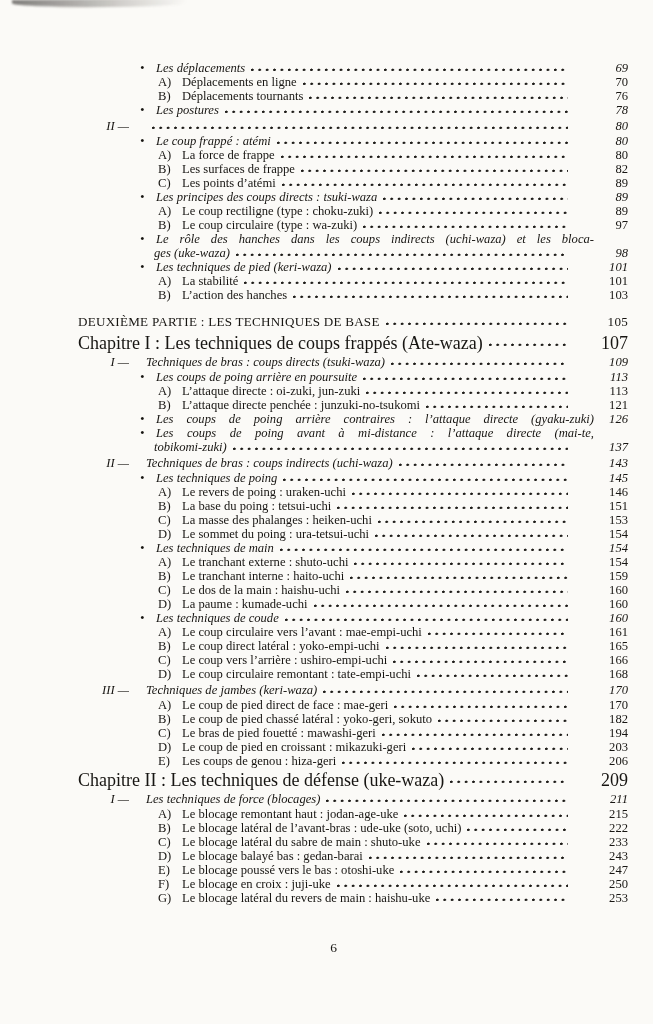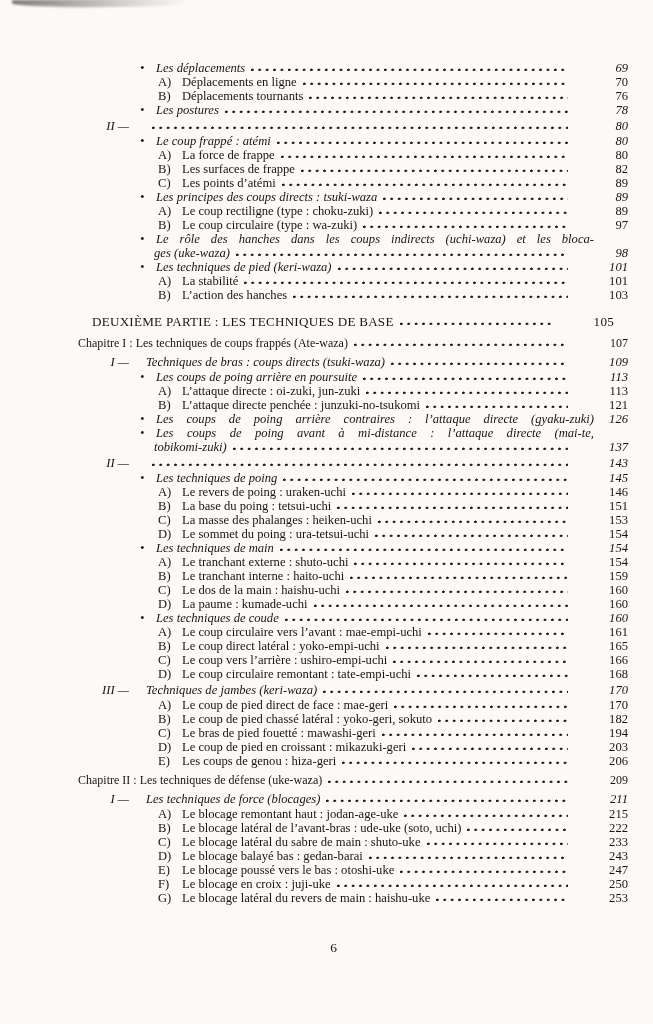--- a/index.html
+++ b/index.html
@@ -27,22 +27,22 @@
     flex:1 1 auto;height:10px;align-self:flex-end;
     margin:0 26px 2px 6px;min-width:12px;
     background-image:radial-gradient(circle at 1.3px 6.8px,#1e1c19 1.02px,rgba(0,0,0,0) 1.55px);
     background-size:7.4px 10px;background-repeat:repeat-x;
   }
   .pg{flex:none;width:34px;text-align:right;}
   .row-roman .marker{width:68px;text-align:right;padding-right:17px;}
   .row-bullet .marker{width:78px;padding-left:62px;}
   .row-letter .marker{width:104px;padding-left:80px;}
   .row-cont .marker{width:76px;}
-  .row-part{margin:13px 14px 7px;font-size:13.1px;letter-spacing:.25px;justify-content:flex-end;}
-  .row-chapter{margin:5px 0 5px;font-size:12px;justify-content:flex-end;}
+  .row-part{margin:13px 0 7px;font-size:13.1px;letter-spacing:.25px;justify-content:flex-end;}
+  .row-chapter{margin:5px 0 5px;font-size:18px;justify-content:flex-end;}
   .row-roman{margin:2px 0 1px;}
   .justify .text{flex:1 1 auto;white-space:normal;text-align:justify;text-align-last:justify;}
   .footer{position:absolute;top:940px;left:0;right:0;text-align:center;font-size:13.5px;}
   .footer span{padding-left:14px;}
 </style>
 </head>
 <body>
 
 <div class="page">
   <div class="smudge"></div>
@@ -223,20 +223,21 @@
 
   <div class="row row-cont it">
     <span class="marker"></span>
     <span class="text">tobikomi-zuki)</span>
     <span class="dots"></span>
     <span class="pg">137</span>
   </div>
 
   <div class="row row-roman it">
     <span class="marker">II —</span>
+    <span class="text">Techniques de bras : coups indirects (uchi-waza)</span>
     <span class="dots"></span>
     <span class="pg">143</span>
   </div>
 
   <div class="row row-bullet it">
     <span class="marker">•</span>
     <span class="text">Les techniques de poing</span>
     <span class="dots"></span>
     <span class="pg">145</span>
   </div>

